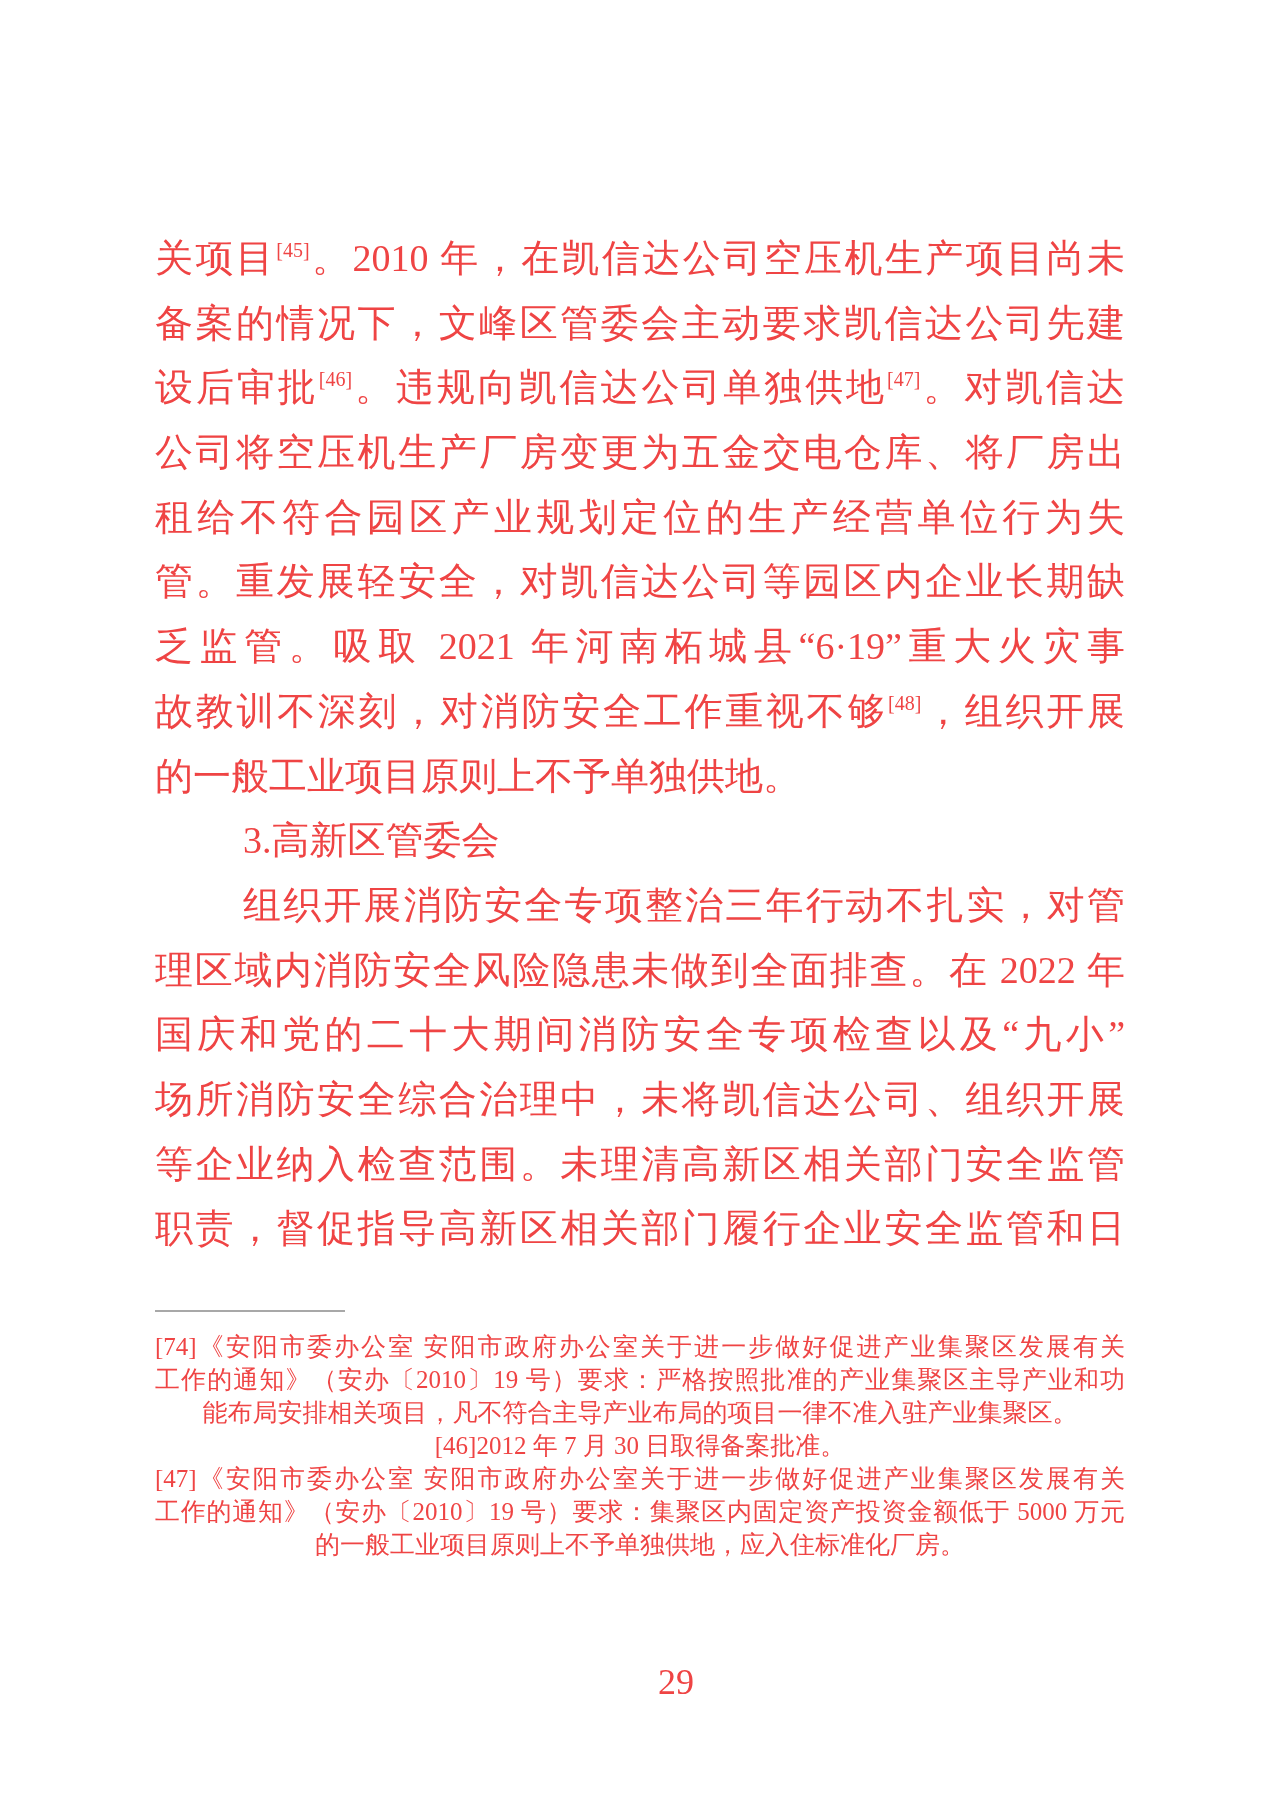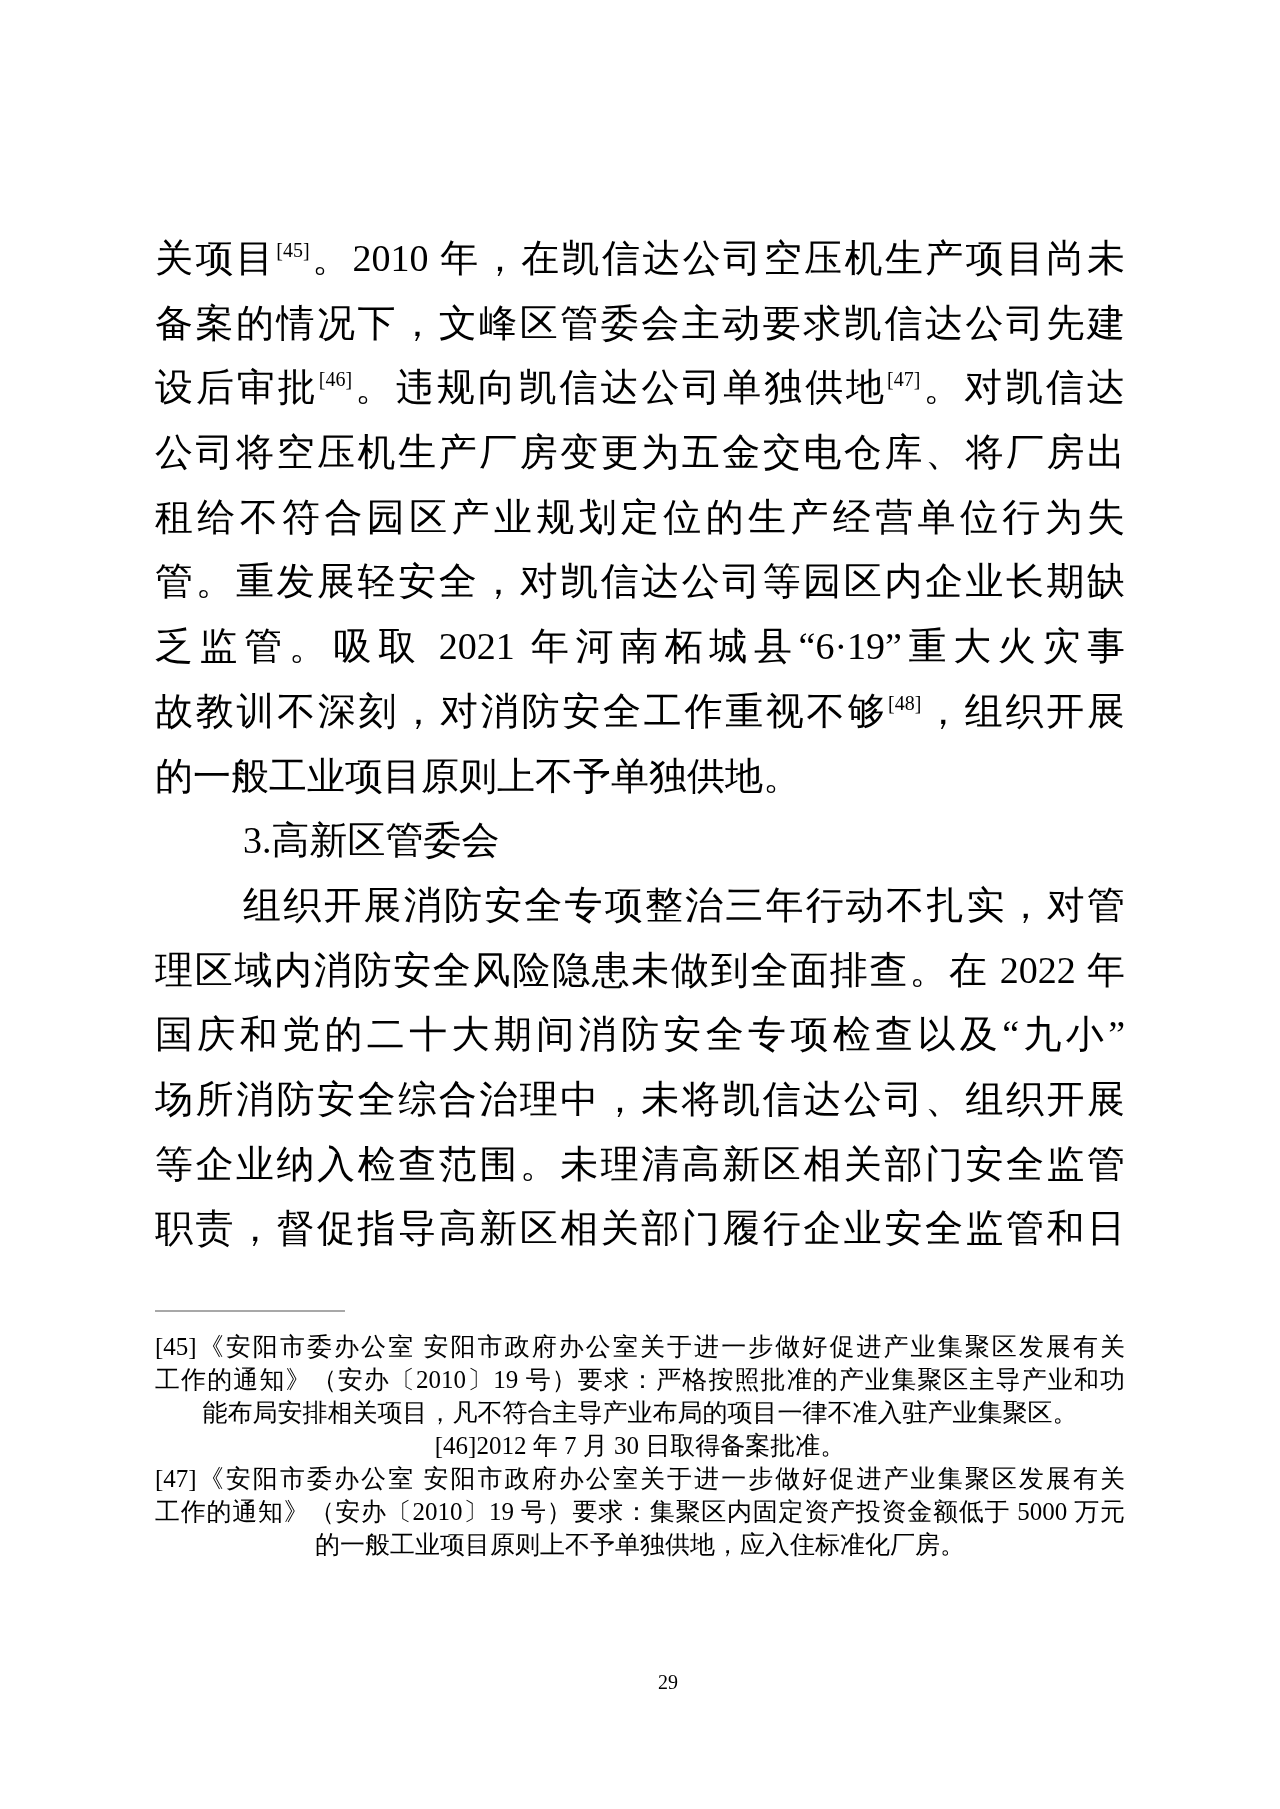--- a/index.html
+++ b/index.html
@@ -6,21 +6,21 @@
   body {
     background: #e8e8e8;
     font-family: "Liberation Serif", "DejaVu Serif", serif;
   }
   .page {
     position: relative;
     width: 1280px;
     height: 1809px;
     margin: 0 auto;
     background: #ffffff;
-    color: #000000;
+    color: #ef4444;
     overflow: hidden;
   }
   
   .content {
     position: absolute;
     left: 155px;
     top: 226px;
     width: 970px;
   }
   .line {
@@ -68,21 +68,21 @@
   }
   .fn-line.j {
     text-align: justify;
     text-align-last: justify;
   }
   
   .page-number {
     position: absolute;
     left: 658px;
     top: 1668px;
-    font-size: 20px;
+    font-size: 36px;
     line-height: 28px;
   }
 </style>
 </head>
 <body>
 
 <div class="page">
 
   <main class="content" id="body-lines">
       <div class="line j">关项目<sup>[45]</sup>。2010 年，在凯信达公司空压机生产项目尚未</div>
@@ -99,21 +99,21 @@
       <div class="line j">理区域内消防安全风险隐患未做到全面排查。在 2022 年</div>
       <div class="line j">国庆和党的二十大期间消防安全专项检查以及“九小”</div>
       <div class="line j">场所消防安全综合治理中，未将凯信达公司、组织开展</div>
       <div class="line j">等企业纳入检查范围。未理清高新区相关部门安全监管</div>
       <div class="line j">职责，督促指导高新区相关部门履行企业安全监管和日</div>
     </main>
 
   <div class="footnote-separator"></div>
 
   <section class="footnotes" id="footnote-lines">
-      <div class="fn-line j">[45]《安阳市委办公室 安阳市政府办公室关于进一步做好促进产业集聚区发展有关</div>
+      <div class="fn-line j">[74]《安阳市委办公室 安阳市政府办公室关于进一步做好促进产业集聚区发展有关</div>
       <div class="fn-line j">工作的通知》（安办〔2010〕19 号）要求：严格按照批准的产业集聚区主导产业和功</div>
       <div class="fn-line">能布局安排相关项目，凡不符合主导产业布局的项目一律不准入驻产业集聚区。</div>
       <div class="fn-line">[46]2012 年 7 月 30 日取得备案批准。</div>
       <div class="fn-line j">[47]《安阳市委办公室 安阳市政府办公室关于进一步做好促进产业集聚区发展有关</div>
       <div class="fn-line j">工作的通知》（安办〔2010〕19 号）要求：集聚区内固定资产投资金额低于 5000 万元</div>
       <div class="fn-line">的一般工业项目原则上不予单独供地，应入住标准化厂房。</div>
     </section>
 
   <div class="page-number">29</div>
 

